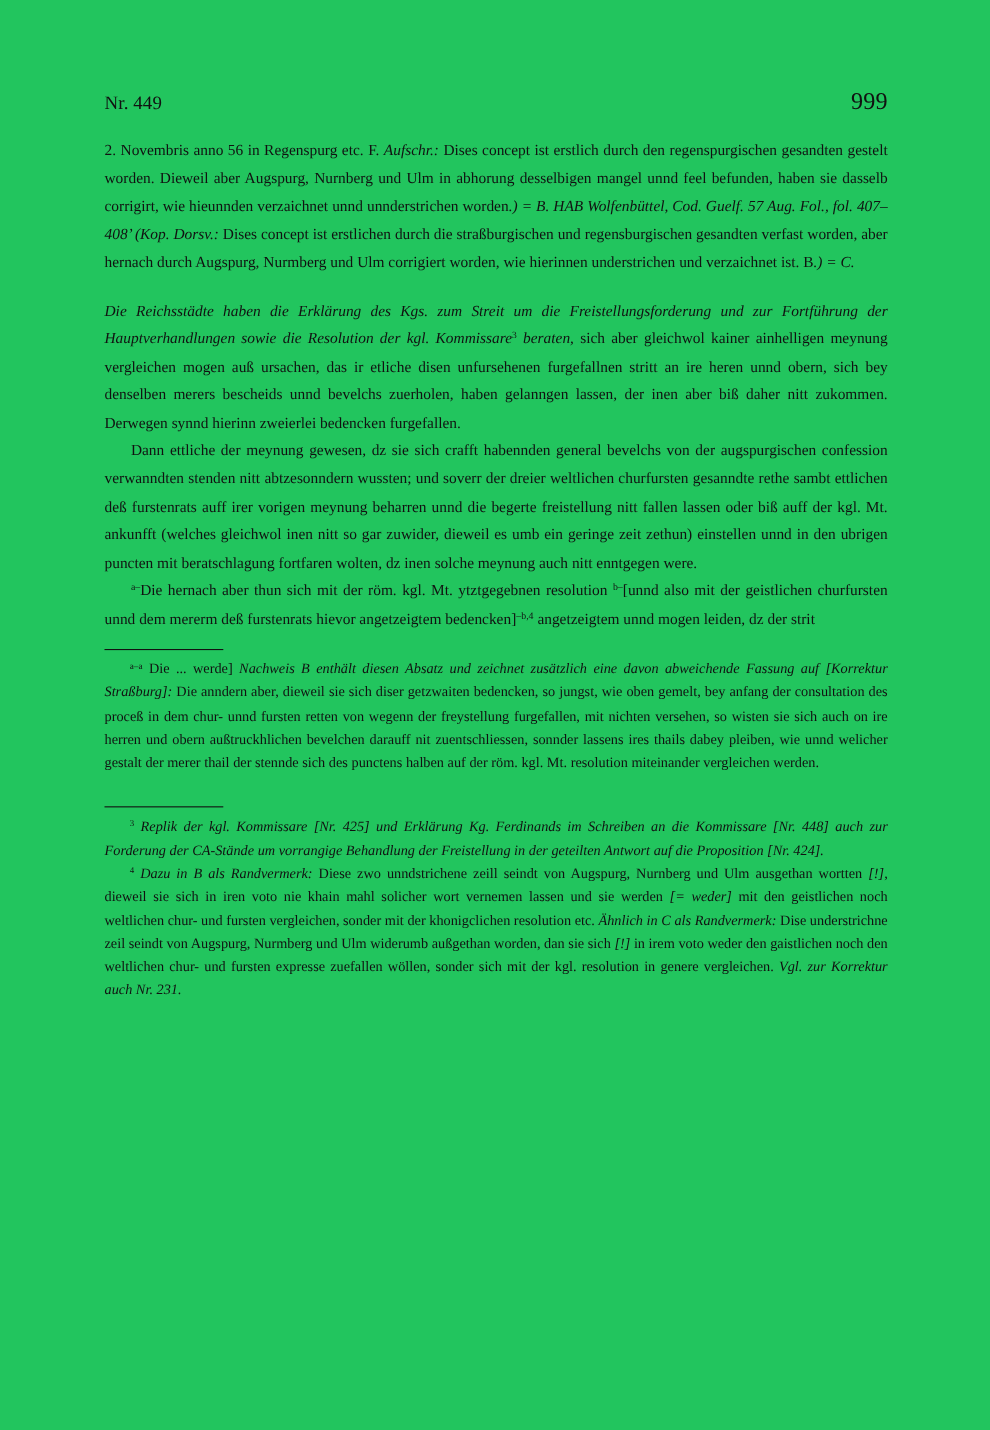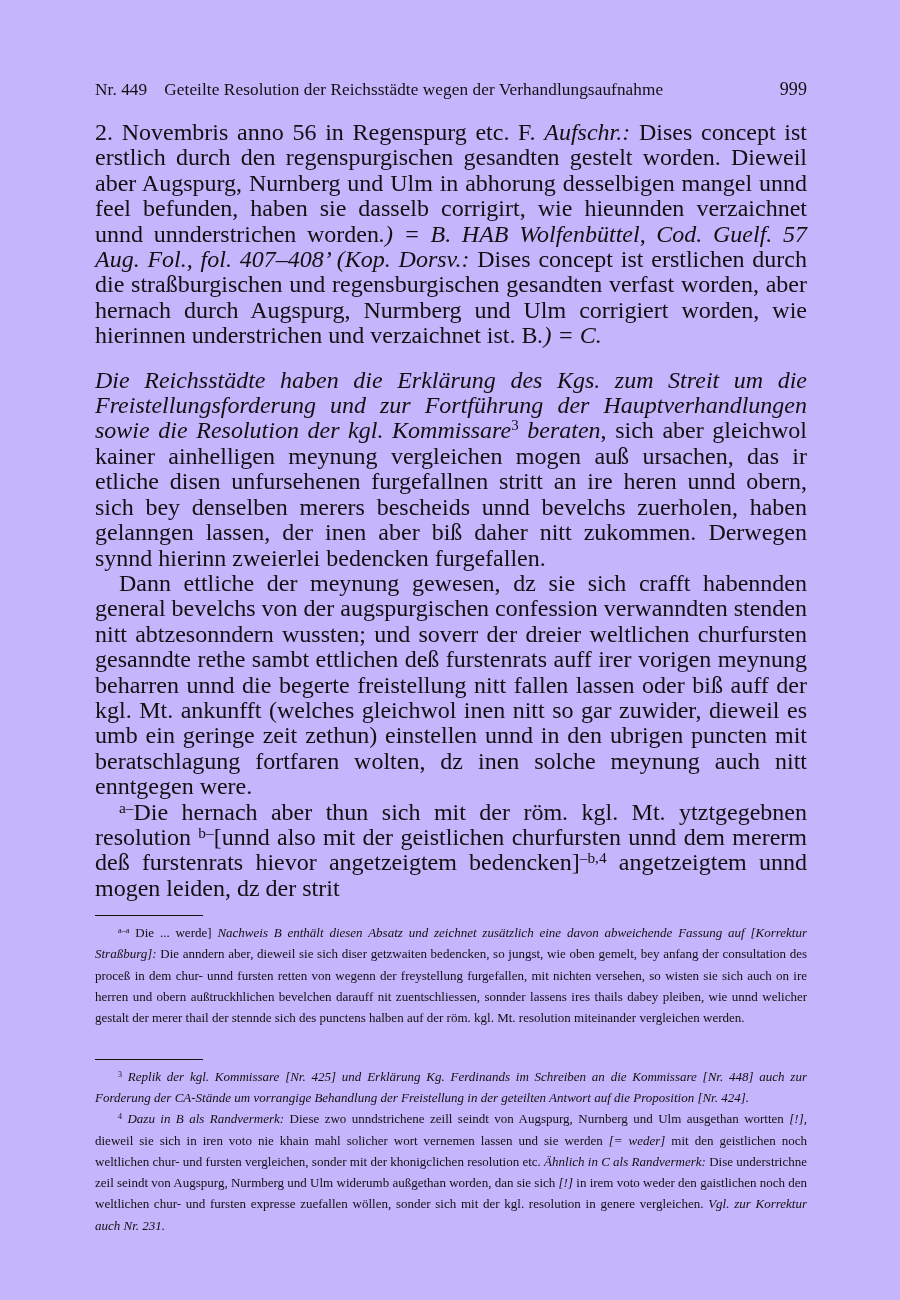--- a/index.html
+++ b/index.html
@@ -8,21 +8,21 @@
     background: #ffffff;
   }
   body {
     font-family: "Liberation Serif", "DejaVu Serif", serif;
     color: #111111;
   }
   .page {
     position: relative;
     width: 900px;
     height: 1300px;
-    background: #c4b5fd;
+    background: #22c55e;
     overflow: hidden;
     box-sizing: border-box;
   }
   .content {
     position: absolute;
     left: 95px;
     top: 0;
     width: 712px;
   }
 
@@ -32,27 +32,27 @@
     align-items: baseline;
     font-size: 17.2px;
     letter-spacing: 0.1px;
     padding-top: 79px;
     white-space: nowrap;
   }
   .runhead .rh-nr { margin-right: 17px; }
   .runhead .rh-title { flex: 0 1 auto; }
   .runhead .rh-page {
     margin-left: auto;
-    font-size: 18px;
+    font-size: 22px;
     padding-left: 18px;
   }
 
   
   .body-block {
-    font-size: 24px;
+    font-size: 14px;
     line-height: 25.4px;
     text-align: justify;
     text-justify: inter-word;
     hyphens: manual;
   }
   .body-block.first { margin-top: 20px; }
   .indent { text-indent: 24px; }
   .noindent { text-indent: 0; }
   .gap-before { margin-top: 19px; }
 
@@ -92,21 +92,20 @@
   .spacer-notes { height: 16px; }
 </style>
 </head>
 <body>
 
 <div class="page">
   <div class="content">
 
     <div class="runhead">
       <span class="rh-nr">Nr. 449</span>
-      <span class="rh-title">Geteilte Resolution der Reichsstädte wegen der Verhandlungsaufnahme</span>
       <span class="rh-page">999</span>
     </div>
 
     <div class="body-block first noindent">
       <span>2. Novembris anno 56 in Regenspurg etc. F. </span><i>Aufschr.:</i><span> Dises concept ist erstlich durch den regenspurgischen gesandten gestelt worden. Dieweil aber Augspurg, Nurnberg und Ulm in abhorung desselbigen mangel unnd feel befunden, haben sie dasselb corrigirt, wie hieunnden verzaichnet unnd unnderstrichen worden</span><i>.)</i>
       <i>= B. HAB Wolfenbüttel, Cod. Guelf. 57 Aug. Fol., fol. 407–408’ (Kop. Dorsv.:</i><span> Dises concept ist erstlichen durch die straßburgischen und regensburgischen gesandten verfast worden, aber hernach durch Augspurg, Nurmberg und Ulm corrigiert worden, wie hierinnen understrichen und verzaichnet ist. B</span><i>.) = C.</i>
     </div>
 
     <div class="body-block gap-before noindent">
       <i>Die Reichsstädte haben die Erklärung des Kgs. zum Streit um die Freistellungsforderung und zur Fortführung der Hauptverhandlungen sowie die Resolution der kgl. Kommissare</i><sup>3</sup><i> beraten</i><span>, sich aber gleichwol kainer ainhelligen meynung vergleichen mogen auß ursachen, das ir etliche disen unfursehenen furgefallnen stritt an ire heren unnd obern, sich bey denselben merers bescheids unnd bevelchs zuerholen, haben gelanngen lassen, der inen aber biß daher nitt zukommen. Derwegen synnd hierinn zweierlei bedencken furgefallen.</span>

